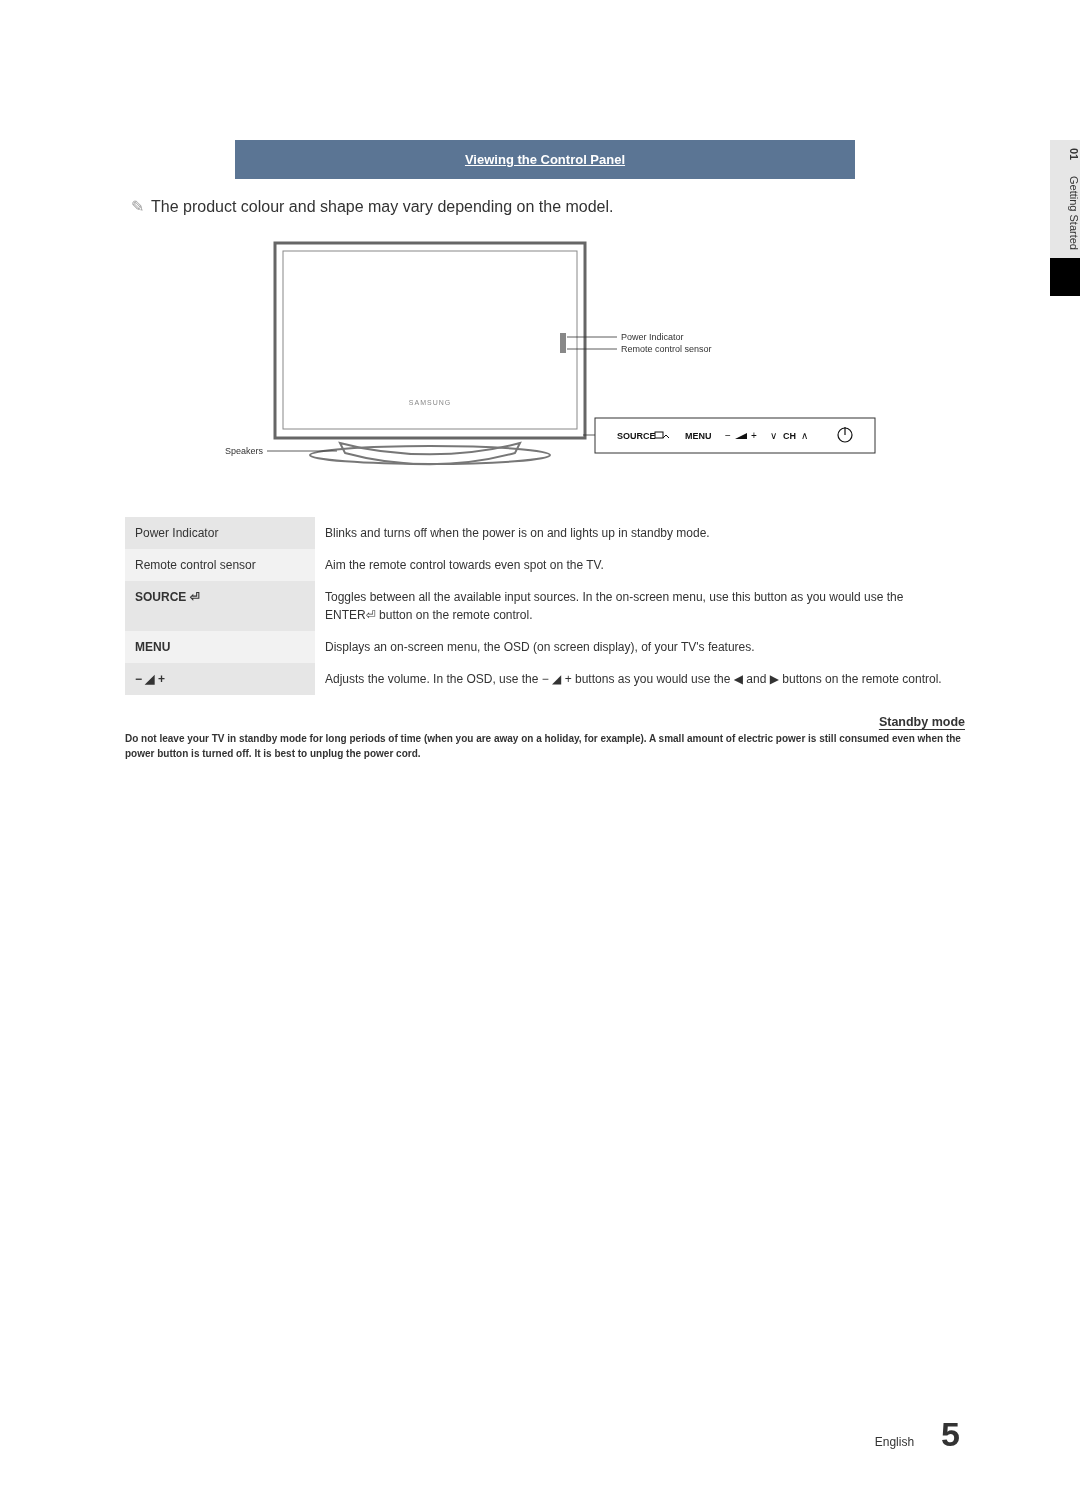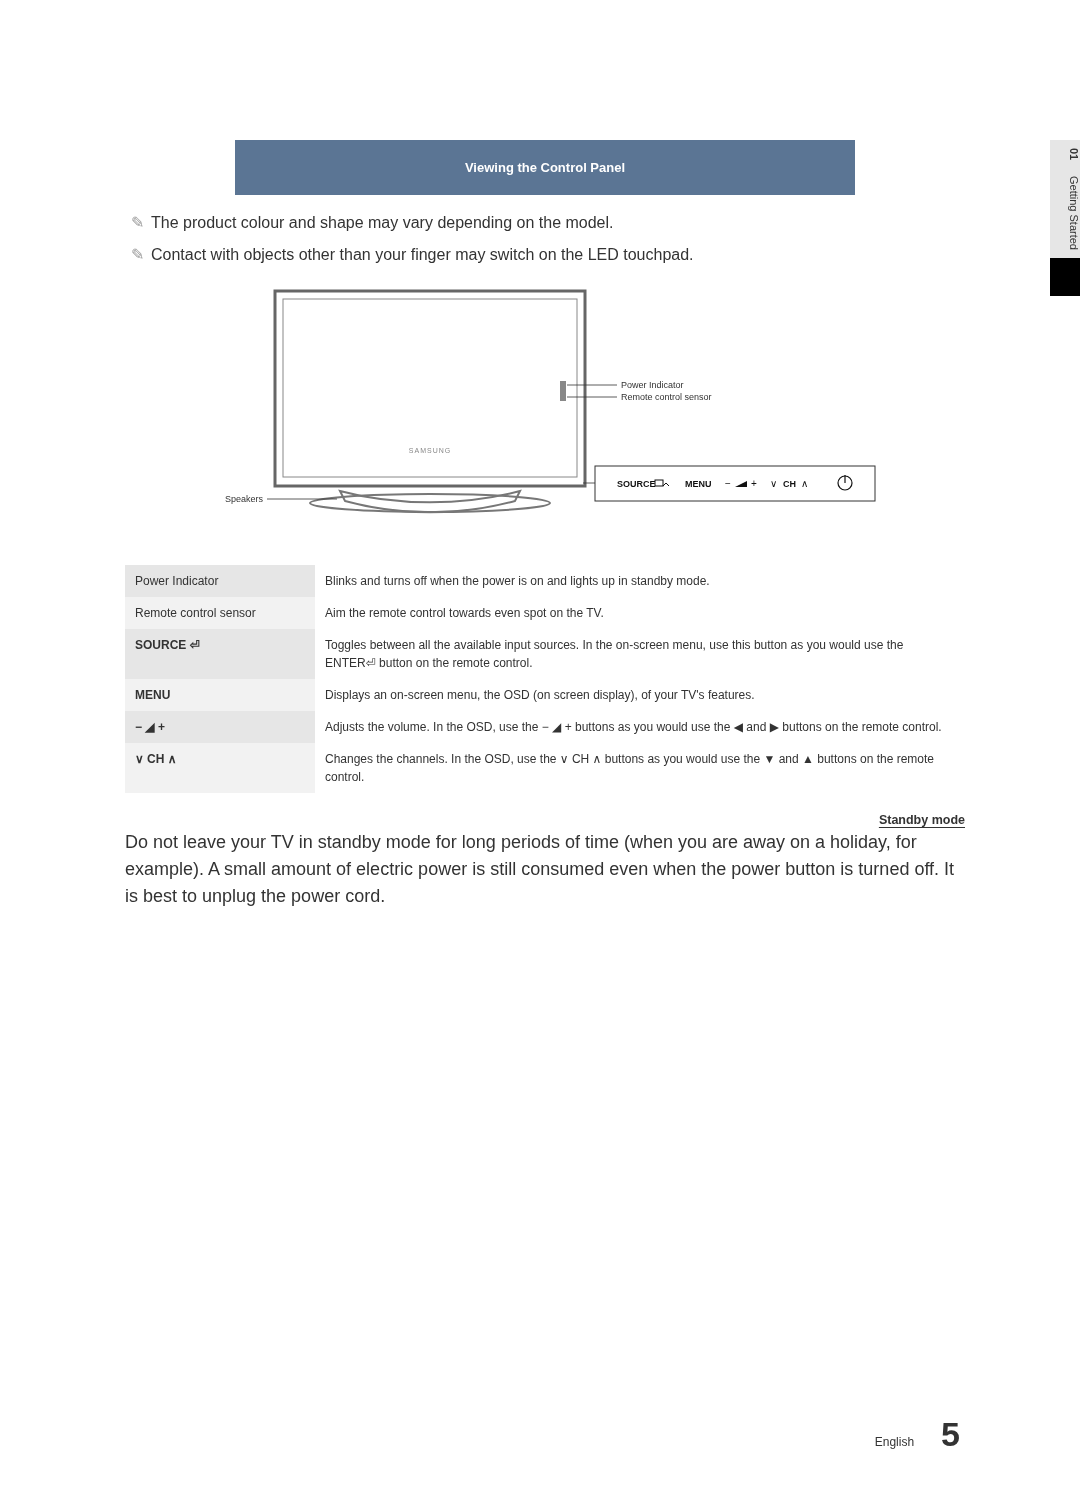--- a/index.html
+++ b/index.html
@@ -2,55 +2,52 @@
 <html><head>
 <meta charset="utf-8">
 <style>
   * { box-sizing: border-box; margin: 0; padding: 0; }
   body { font-family: Arial, Helvetica, sans-serif; background: #fff; color: #333; width: 1080px; min-height: 1494px; position: relative; }
   .page { padding: 140px 115px 40px 125px; }
   .sidebar { position: absolute; right: 0; top: 140px; width: 30px; display: flex; flex-direction: column; align-items: center; }
   .sidebar-tab { background: #e6e6e6; width: 30px; padding: 8px 0; writing-mode: vertical-rl; text-align: center; font-size: 11px; }
   .sidebar-tab.bold { font-weight: bold; }
   .sidebar-black { background: #000; width: 30px; height: 38px; }
-  .section-header { background: #5b7594; color: #fff; text-align: center; padding: 20px; font-size: 13px; font-weight: bold; margin: 0 0 16px 0; width: 620px; margin-left: auto; margin-right: auto; }
+  .section-header { background: #5b7594; color: #fff; text-align: center; padding: 12px; font-size: 13px; font-weight: bold; margin: 0 0 16px 0; width: 620px; margin-left: auto; margin-right: auto; text-decoration: underline; }
   .note { font-size: 16px; margin: 8px 0 6px 6px; line-height: 1.5; }
   .note-icon { display: inline-block; width: 14px; margin-right: 6px; color: #999; }
   .diagram-area { text-align: center; margin: 14px 0 20px 0; }
   svg.tv-diagram { display: inline-block; }
   .controls-table { width: 100%; border-collapse: collapse; font-size: 12px; }
   .controls-table td { padding: 7px 10px; vertical-align: top; line-height: 1.5; }
   .controls-table td.label { width: 190px; font-weight: normal; background: #e6e6e6; }
   .controls-table tr:nth-child(odd) td.label { background: #e6e6e6; }
   .controls-table tr:nth-child(even) td.label { background: #f2f2f2; }
   .controls-table .label.strong { font-weight: bold; }
   .standby-title { font-size: 12.5px; font-weight: bold; margin: 20px 0 2px 0; text-decoration: underline; text-underline-offset: 3px; text-align: right; }
-  .standby-body { font-size: 18px; line-height: 1.5; }
+  .standby-body { font-size: 10px; line-height: 1.5; font-weight: bold; }
   .footer { position: absolute; bottom: 40px; right: 120px; font-size: 12px; display: flex; align-items: baseline; gap: 27px; }
   .footer .pn { font-size: 34px; font-weight: bold; color: #333; }
   .label-svgtext { font-size: 9px; fill: #333; }
 </style>
 </head>
 <body>
 
 <div class="sidebar">
   <div class="sidebar-tab bold">01</div>
   <div class="sidebar-tab">Getting Started</div>
   <div class="sidebar-black"></div>
 </div>
 
 <div class="page">
 
   <div class="section-header">Viewing the Control Panel</div>
 
   <div class="note">
     <span class="note-icon">✎</span><span>The product colour and shape may vary depending on the model.</span>
-  </div>
-  <div class="note">
-    <span class="note-icon">✎</span><span>Contact with objects other than your finger may switch on the LED touchpad.</span>
   </div>
 
   <div class="diagram-area">
     <svg class="tv-diagram" width="720" height="260" viewBox="0 0 720 260">
 
       <rect x="90" y="10" width="310" height="195" fill="none" stroke="#666" stroke-width="3"></rect>
       <rect x="98" y="18" width="294" height="178" fill="none" stroke="#888" stroke-width="1"></rect>
 
       <text x="245" y="172" text-anchor="middle" font-size="7" fill="#888" letter-spacing="1">SAMSUNG</text>
 
@@ -100,24 +97,20 @@
       <td>Toggles between all the available input sources. In the on-screen menu, use this button as you would use the ENTER⏎ button on the remote control.</td>
     </tr>
     <tr>
       <td class="label strong">MENU</td>
       <td>Displays an on-screen menu, the OSD (on screen display), of your TV's features.</td>
     </tr>
     <tr>
       <td class="label strong">− ◢ +</td>
       <td>Adjusts the volume. In the OSD, use the − ◢ + buttons as you would use the ◀ and ▶ buttons on the remote control.</td>
     </tr>
-    <tr>
-      <td class="label strong">∨ CH ∧</td>
-      <td>Changes the channels. In the OSD, use the ∨ CH ∧ buttons as you would use the ▼ and ▲ buttons on the remote control.</td>
-    </tr>
   </tbody>
     </table>
 
   <div class="standby-title">Standby mode</div>
   <div class="standby-body">Do not leave your TV in standby mode for long periods of time (when you are away on a holiday, for example). A small amount of electric power is still consumed even when the power button is turned off. It is best to unplug the power cord.</div>
 
 </div>
 
 <div class="footer">
   <span>English</span>

